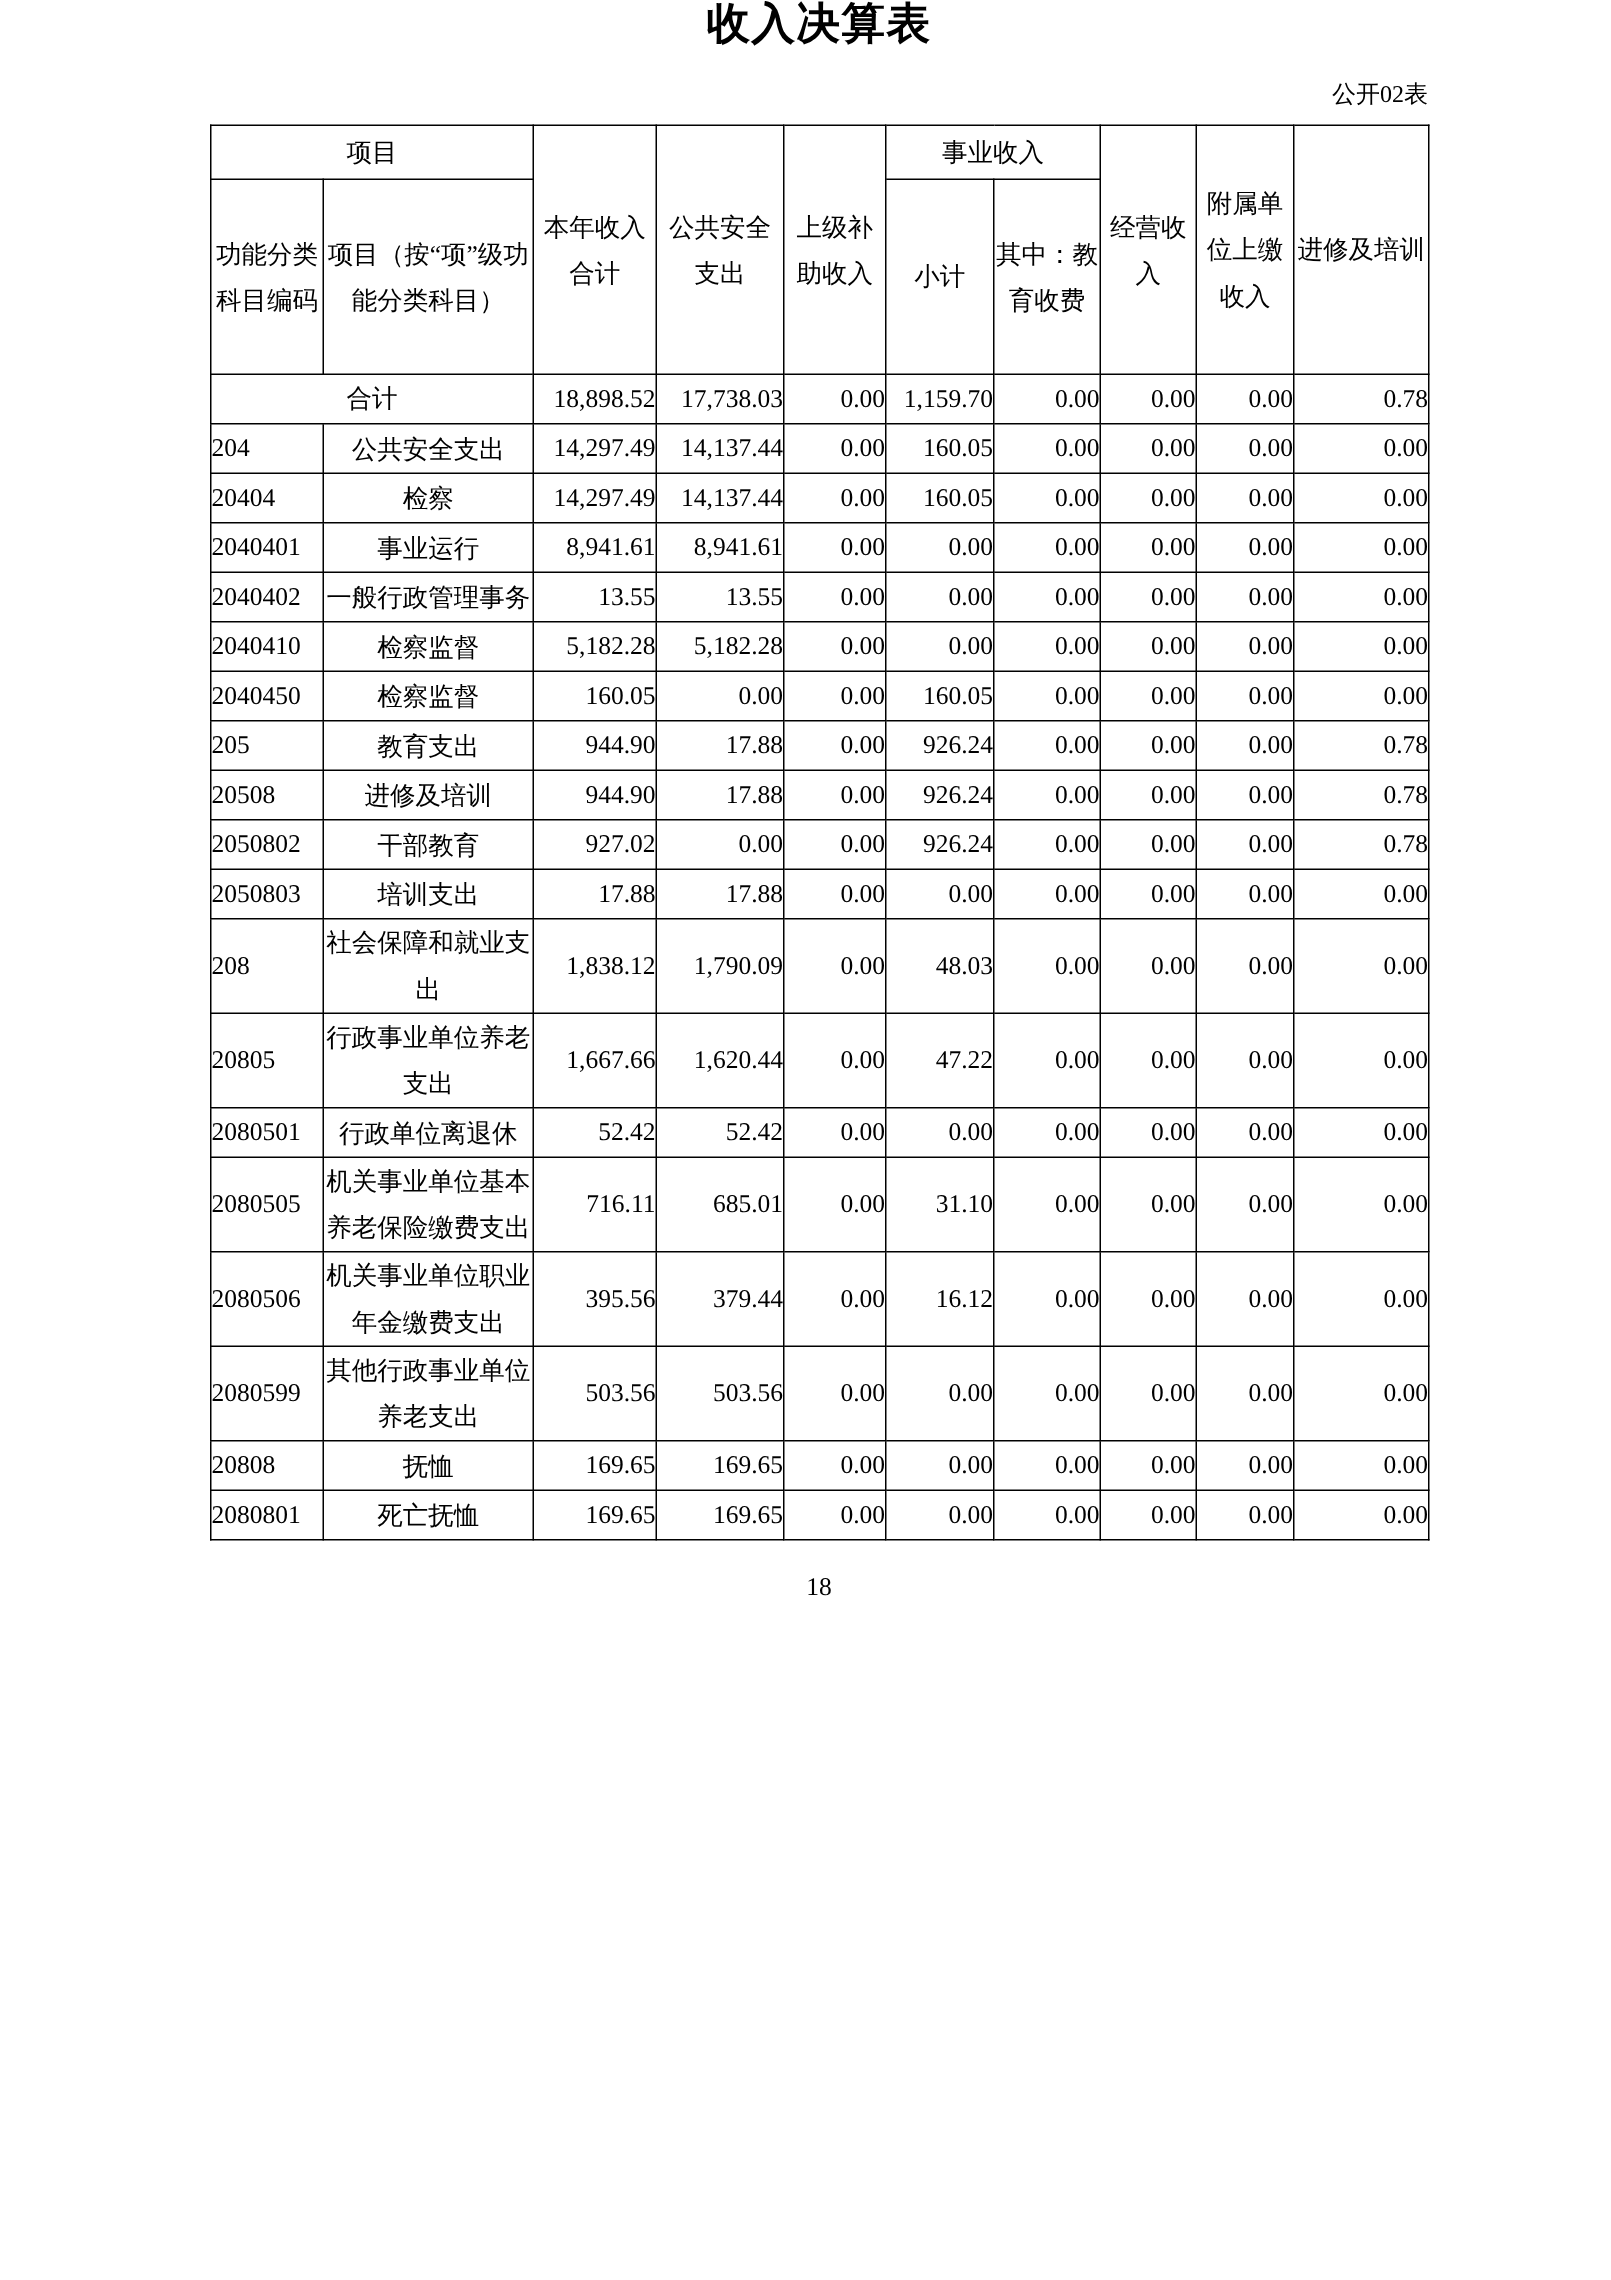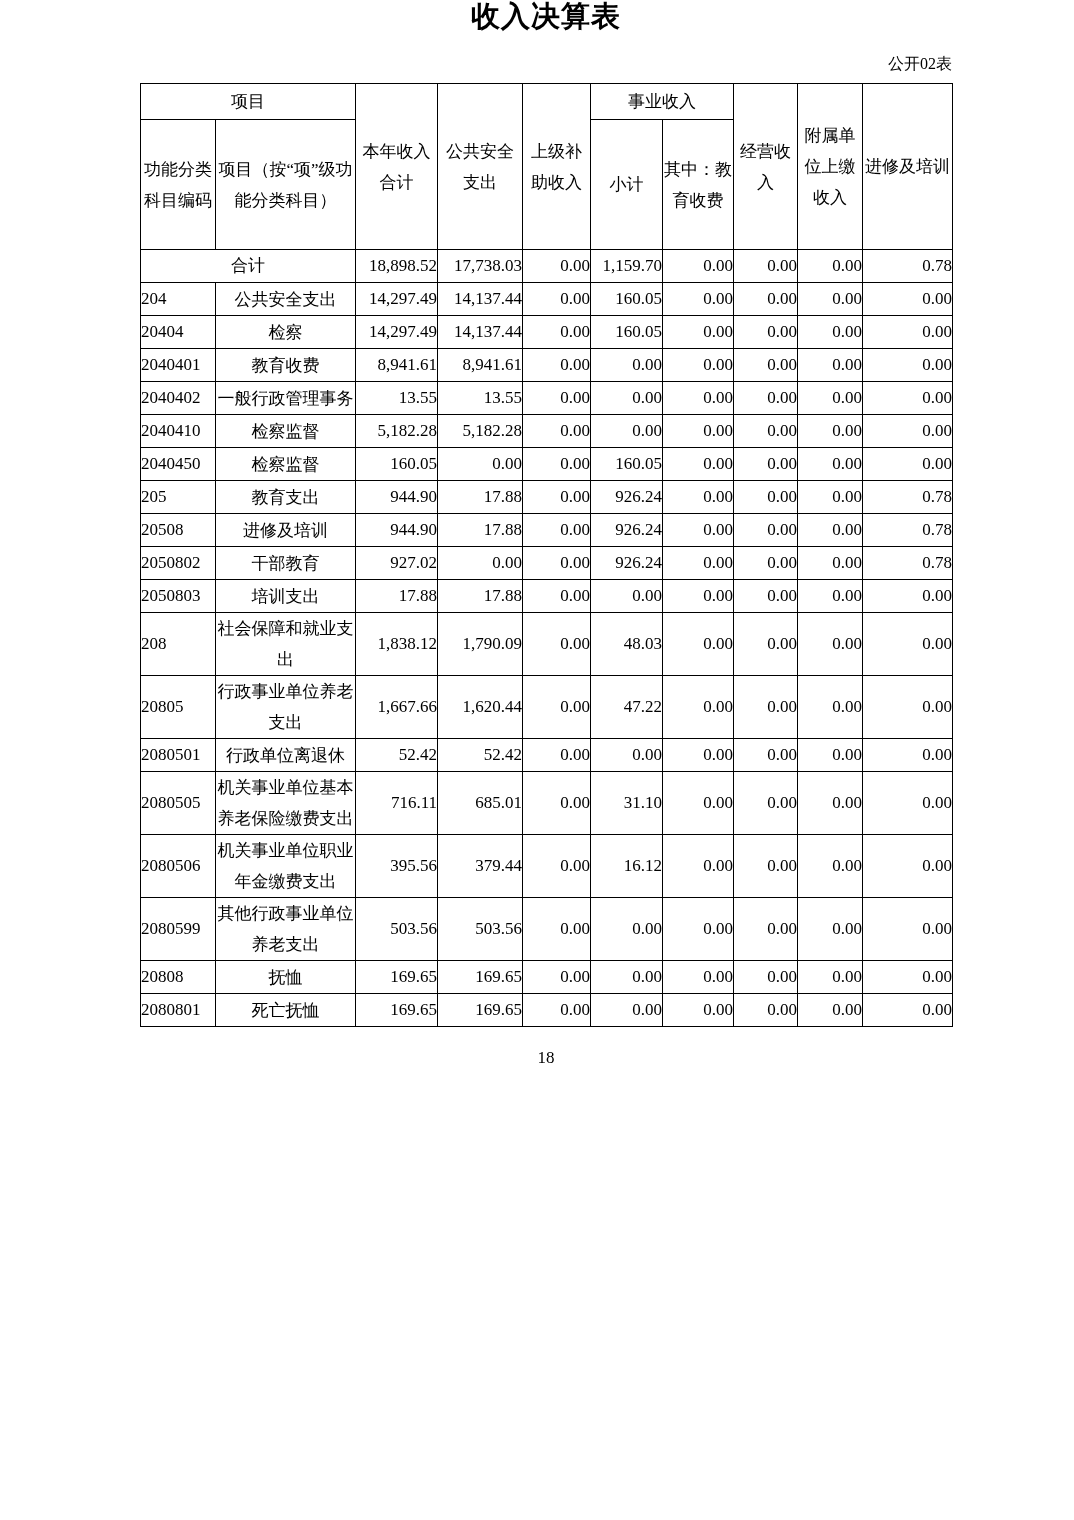--- a/index.html
+++ b/index.html
@@ -117,21 +117,21 @@
           <td class="num">14,137.44</td>
           <td class="num">0.00</td>
           <td class="num">160.05</td>
           <td class="num">0.00</td>
           <td class="num">0.00</td>
           <td class="num">0.00</td>
           <td class="num">0.00</td>
         </tr>
         <tr>
           <td class="code">2040401</td>
-          <td class="item">教育收费</td>
+          <td class="item">事业运行</td>
           <td class="num">8,941.61</td>
           <td class="num">8,941.61</td>
           <td class="num">0.00</td>
           <td class="num">0.00</td>
           <td class="num">0.00</td>
           <td class="num">0.00</td>
           <td class="num">0.00</td>
           <td class="num">0.00</td>
         </tr>
         <tr>

